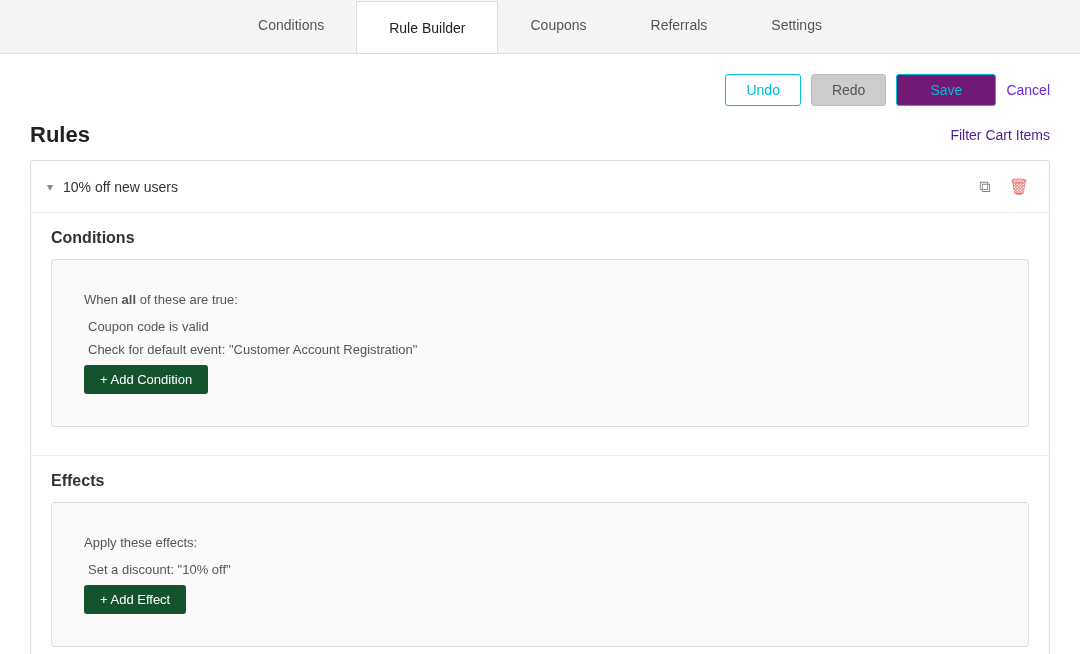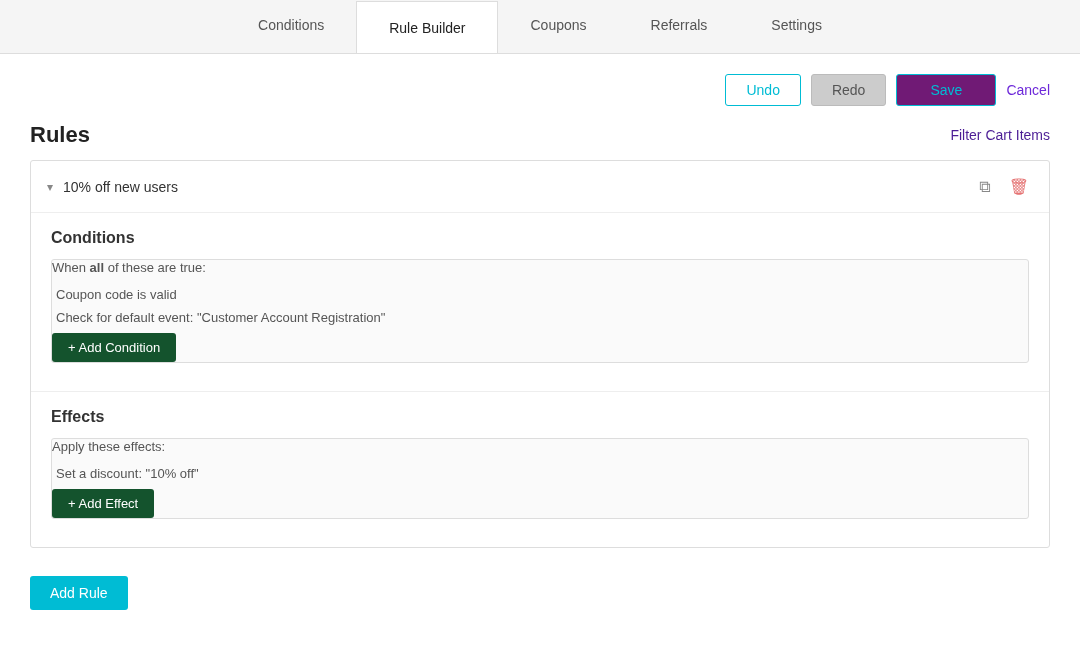--- a/index.html
+++ b/index.html
@@ -172,21 +172,21 @@
       font-size: 16px;
       font-weight: 600;
       color: #333;
       margin-bottom: 12px;
     }
 
     
     .condition-box {
       border: 1px solid #ddd;
       border-radius: 3px;
-      padding: 0;
+      padding: 32px;
       margin-bottom: 12px;
       background: #fafafa;
     }
     .condition-intro {
       font-size: 13px;
       color: #555;
       margin-bottom: 12px;
     }
     .condition-intro strong { font-weight: 700; }
     .condition-item {

